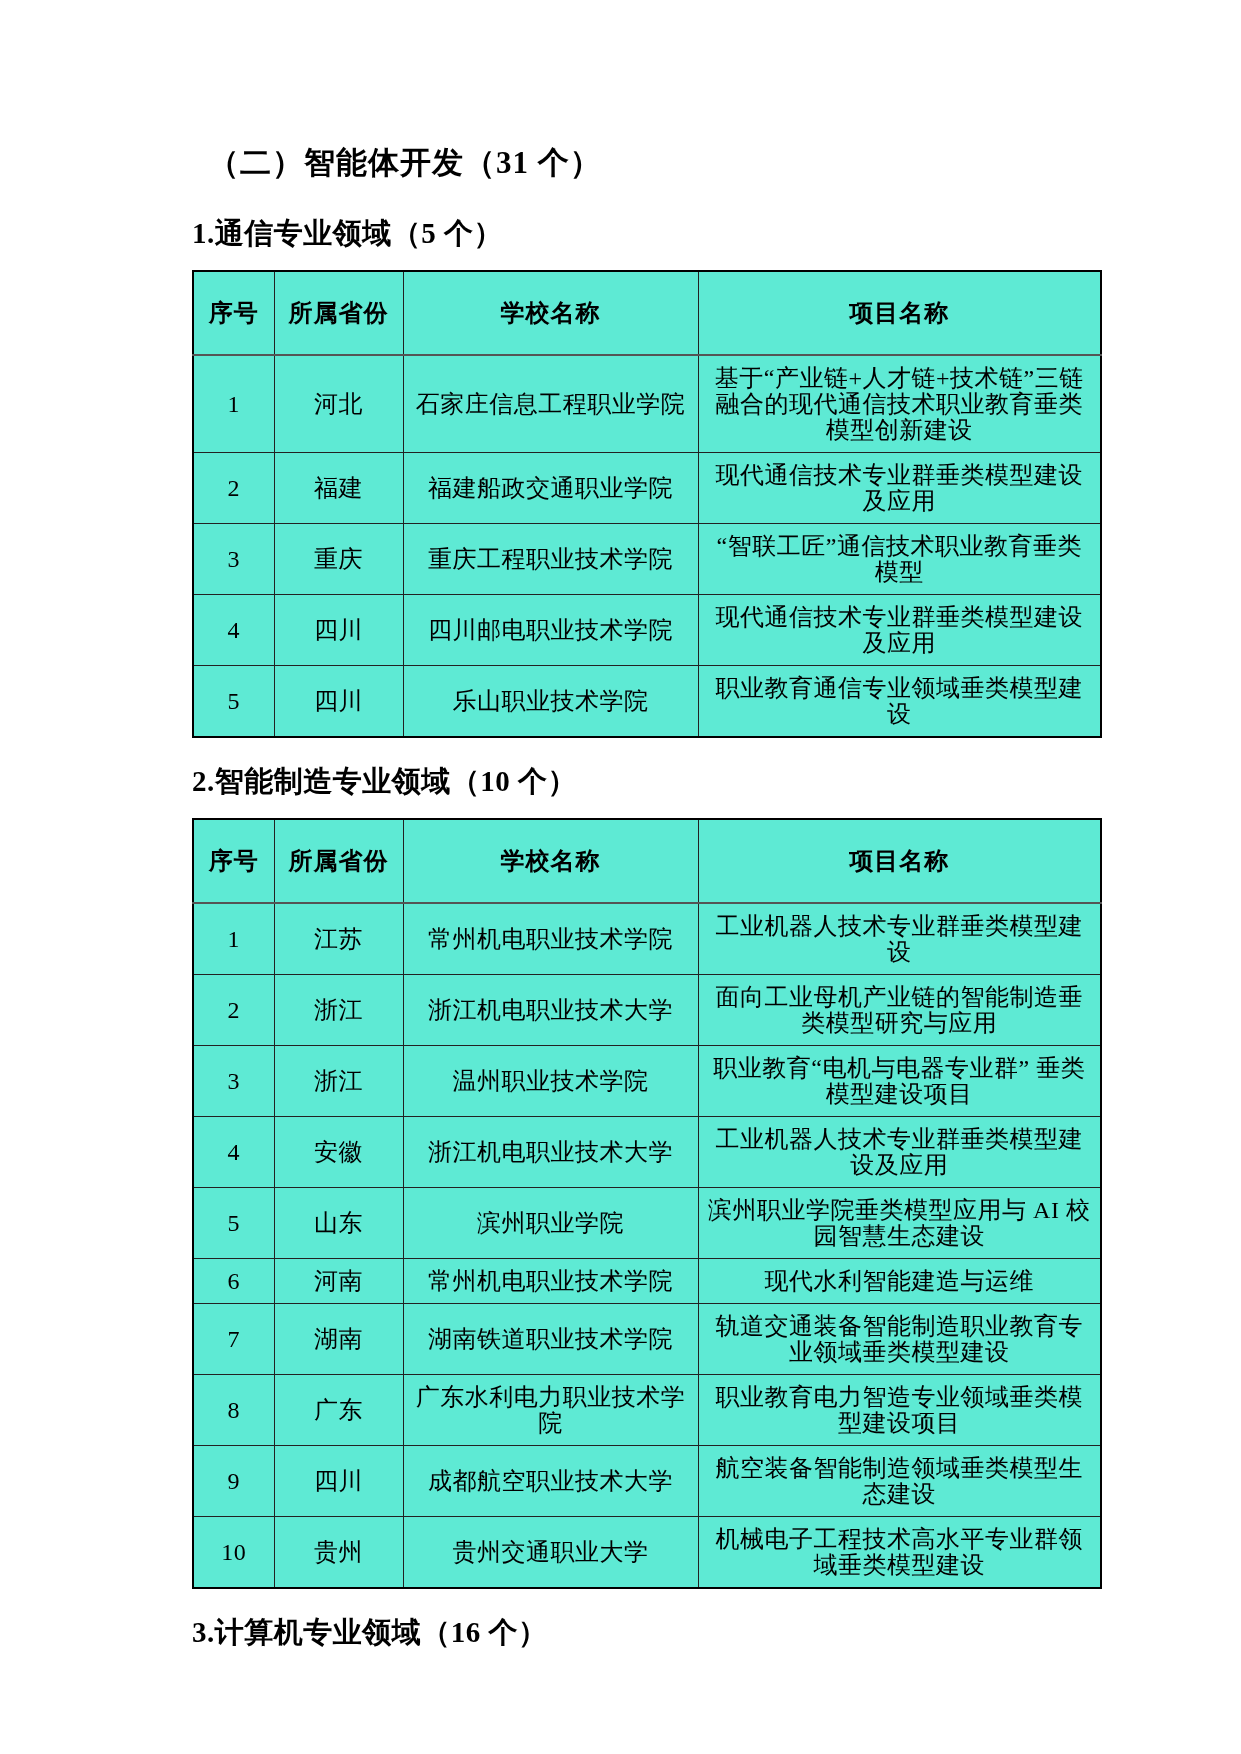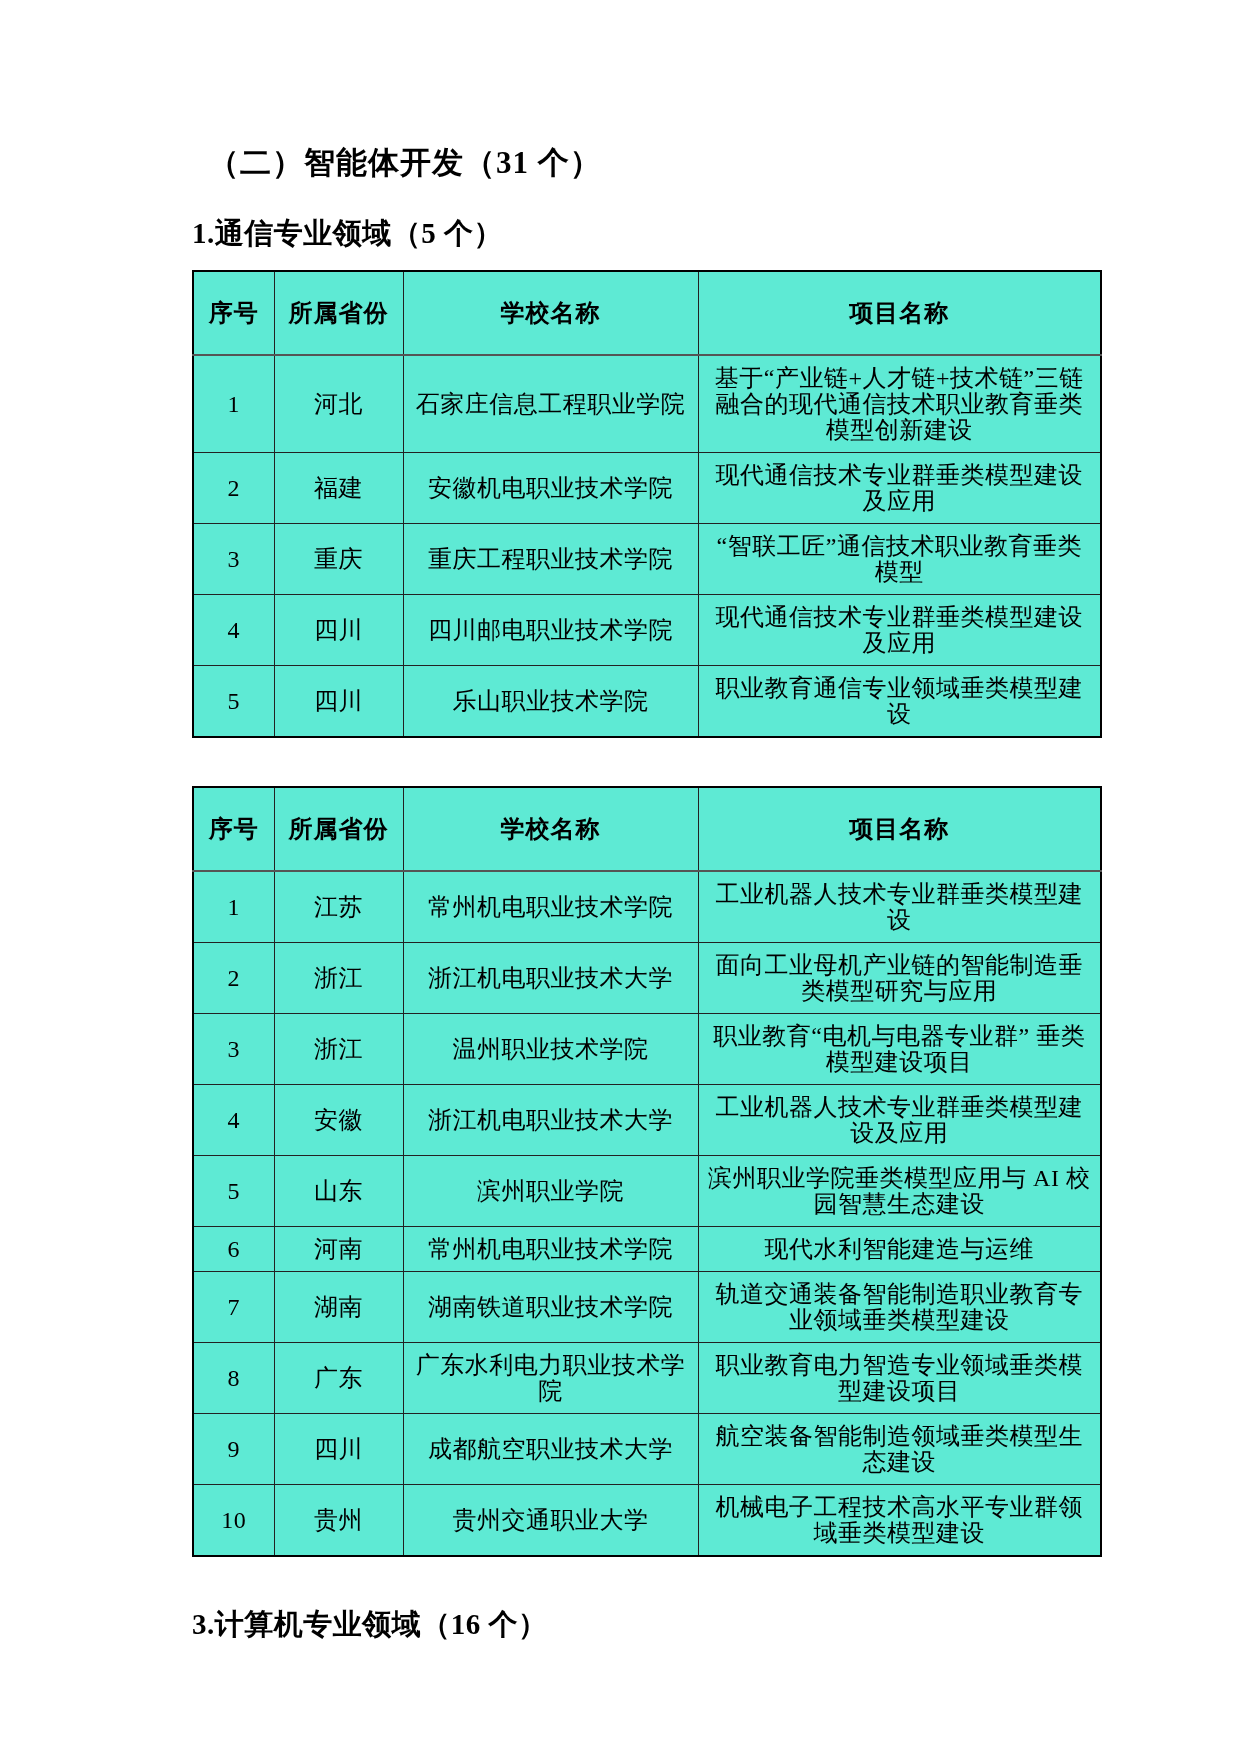--- a/index.html
+++ b/index.html
@@ -21,21 +21,21 @@
     margin:0 0 30px 28px;
     font-family:"Liberation Serif","DejaVu Serif",serif;
   }
   .section-title {
     font-size:29px;
     font-weight:700;
     letter-spacing:0.5px;
     margin:0 0 16px 0;
     font-family:"Liberation Serif","DejaVu Serif",serif;
   }
-  .section { margin-bottom:48px;padding-left:12px; }
+  .section { margin-bottom:24px;padding-left:12px; }
   table.roster {
     width:908px;
     table-layout:fixed;
     border-collapse:collapse;
     border:2.5px solid #000;
     background:#5eead4;
   }
   table.roster th, table.roster td {
     border:1.5px solid #222;
     text-align:center;
@@ -88,21 +88,21 @@
         <tbody>
           <tr>
             <td>1</td>
             <td>河北</td>
             <td>石家庄信息工程职业学院</td>
             <td>基于“产业链+人才链+技术链”三链融合的现代通信技术职业教育垂类模型创新建设</td>
           </tr>
           <tr>
             <td>2</td>
             <td>福建</td>
-            <td>安徽机电职业技术学院</td>
+            <td>福建船政交通职业学院</td>
             <td>现代通信技术专业群垂类模型建设及应用</td>
           </tr>
           <tr>
             <td>3</td>
             <td>重庆</td>
             <td>重庆工程职业技术学院</td>
             <td>“智联工匠”通信技术职业教育垂类模型</td>
           </tr>
           <tr>
             <td>4</td>
@@ -114,20 +114,21 @@
             <td>5</td>
             <td>四川</td>
             <td>乐山职业技术学院</td>
             <td>职业教育通信专业领域垂类模型建设</td>
           </tr>
         </tbody>
       </table>
   </section>
 
   <section class="section">
+    <h2 class="section-title">2.智能制造专业领域（10 个）</h2>
     <table class="roster">
         <colgroup>
           <col class="c-index">
           <col class="c-province">
           <col class="c-school">
           <col class="c-project">
         </colgroup>
         <thead>
           <tr>
             <th>序号</th>

